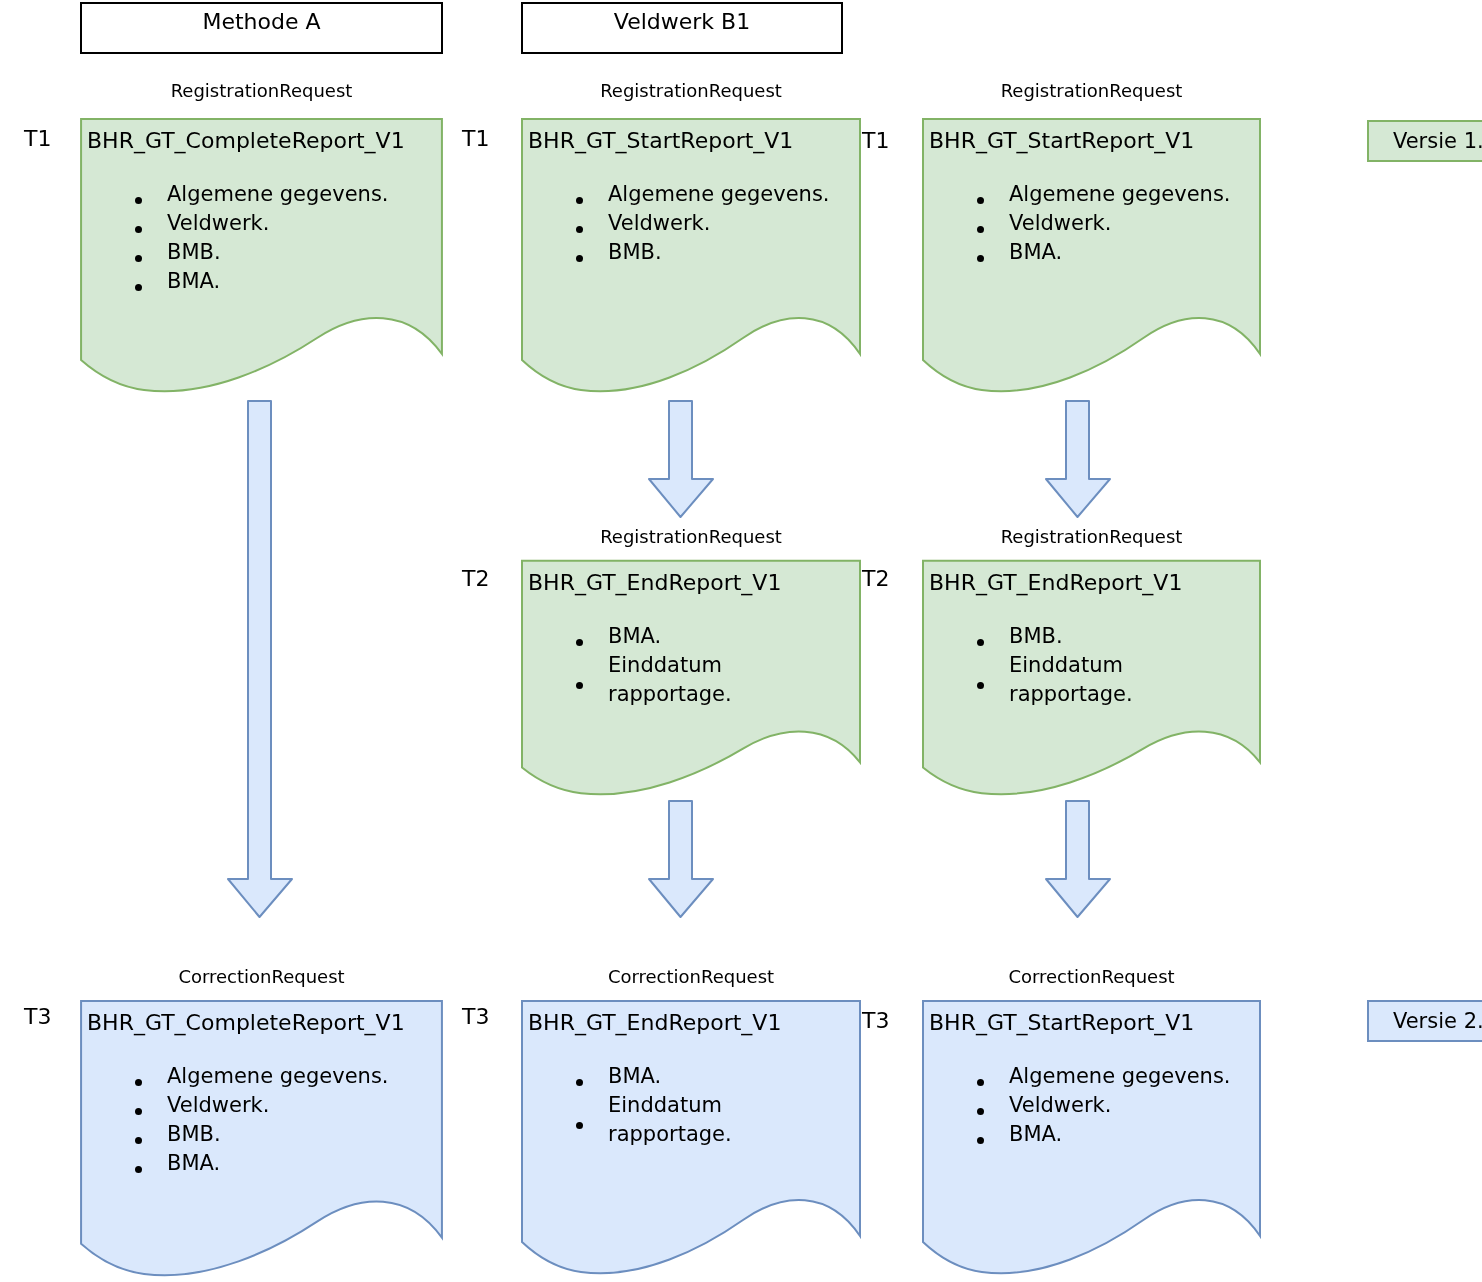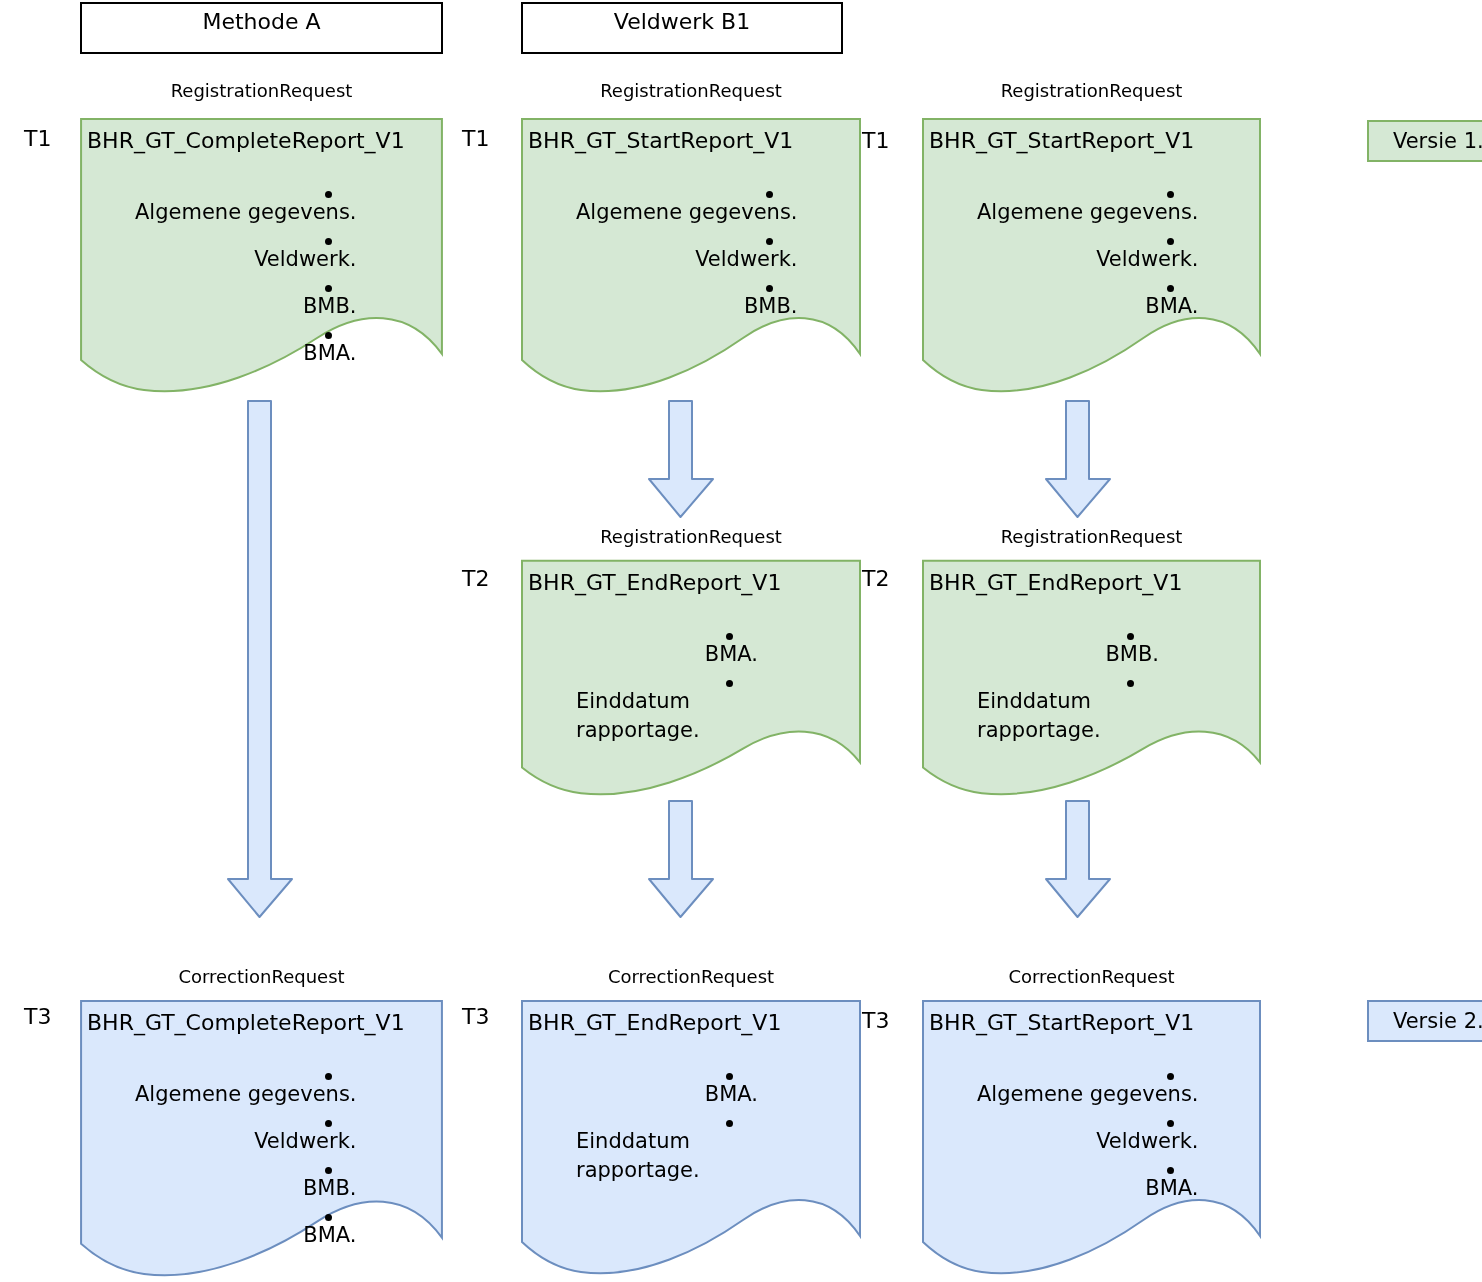--- a/index.html
+++ b/index.html
@@ -10,21 +10,21 @@
                  text-align:center;font-size:22px;line-height:36px;height:52px;}
   .row-label{font-size:18px;text-align:center;white-space:nowrap;}
   .time-label{font-size:22px;white-space:nowrap;}
   .doc{box-sizing:border-box;}
   .doc-shape{position:absolute;left:0;top:0;width:100%;height:100%;overflow:visible;}
   .doc-shape path{stroke-width:2;vector-effect:non-scaling-stroke;}
   .doc.green .doc-shape path{fill:var(--green-fill);stroke:var(--green-border);}
   .doc.blue  .doc-shape path{fill:var(--blue-fill); stroke:var(--blue-border);}
   .doc-title{position:absolute;left:7px;top:10px;font-size:22px;white-space:nowrap;}
   .bullets{position:absolute;left:55px;top:62px;}
-  .bullet-row{display:flex;align-items:flex-end;font-size:21px;line-height:29px;flex-direction:column;}
+  .bullet-row{display:flex;align-items:center;font-size:21px;line-height:29px;}
   .dot{flex:0 0 7px;width:7px;height:7px;border-radius:50%;background:#000;margin-top:11px;margin-right:25px;}
   .bullet-text{display:block;}
   .doc.narrow .bullet-text{max-width:182px;}
   .arrow{overflow:visible;}
   .arrow polygon{fill:var(--arrow-fill);stroke:var(--arrow-border);stroke-width:2;stroke-linejoin:round;}
   .badge{box-sizing:border-box;border:2px solid;text-align:center;font-size:21px;line-height:38px;height:42px;margin-left:45px;}
   .badge.green{background:var(--green-fill);border-color:var(--green-border);}
   .badge.blue{background:var(--blue-fill);border-color:var(--blue-border);}
 </style>
 </head>

